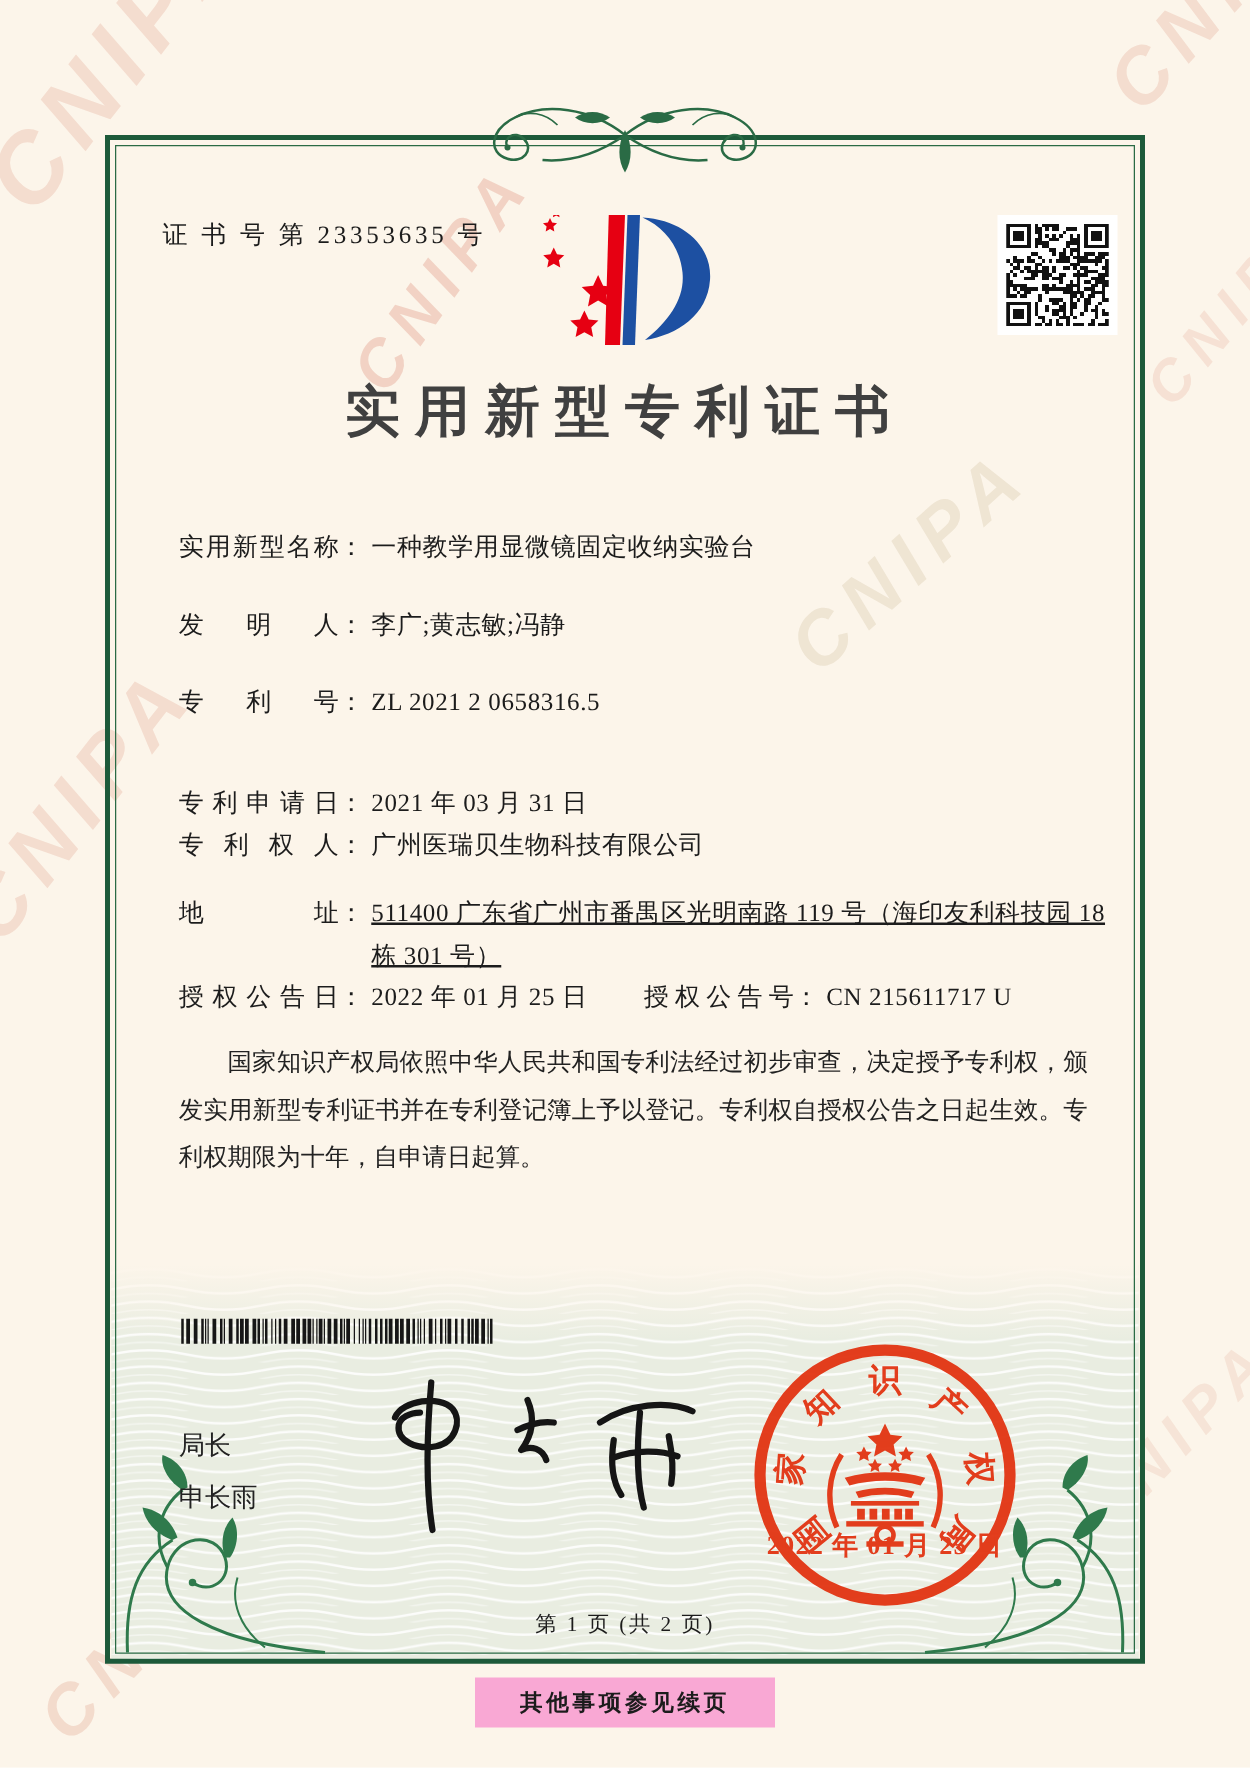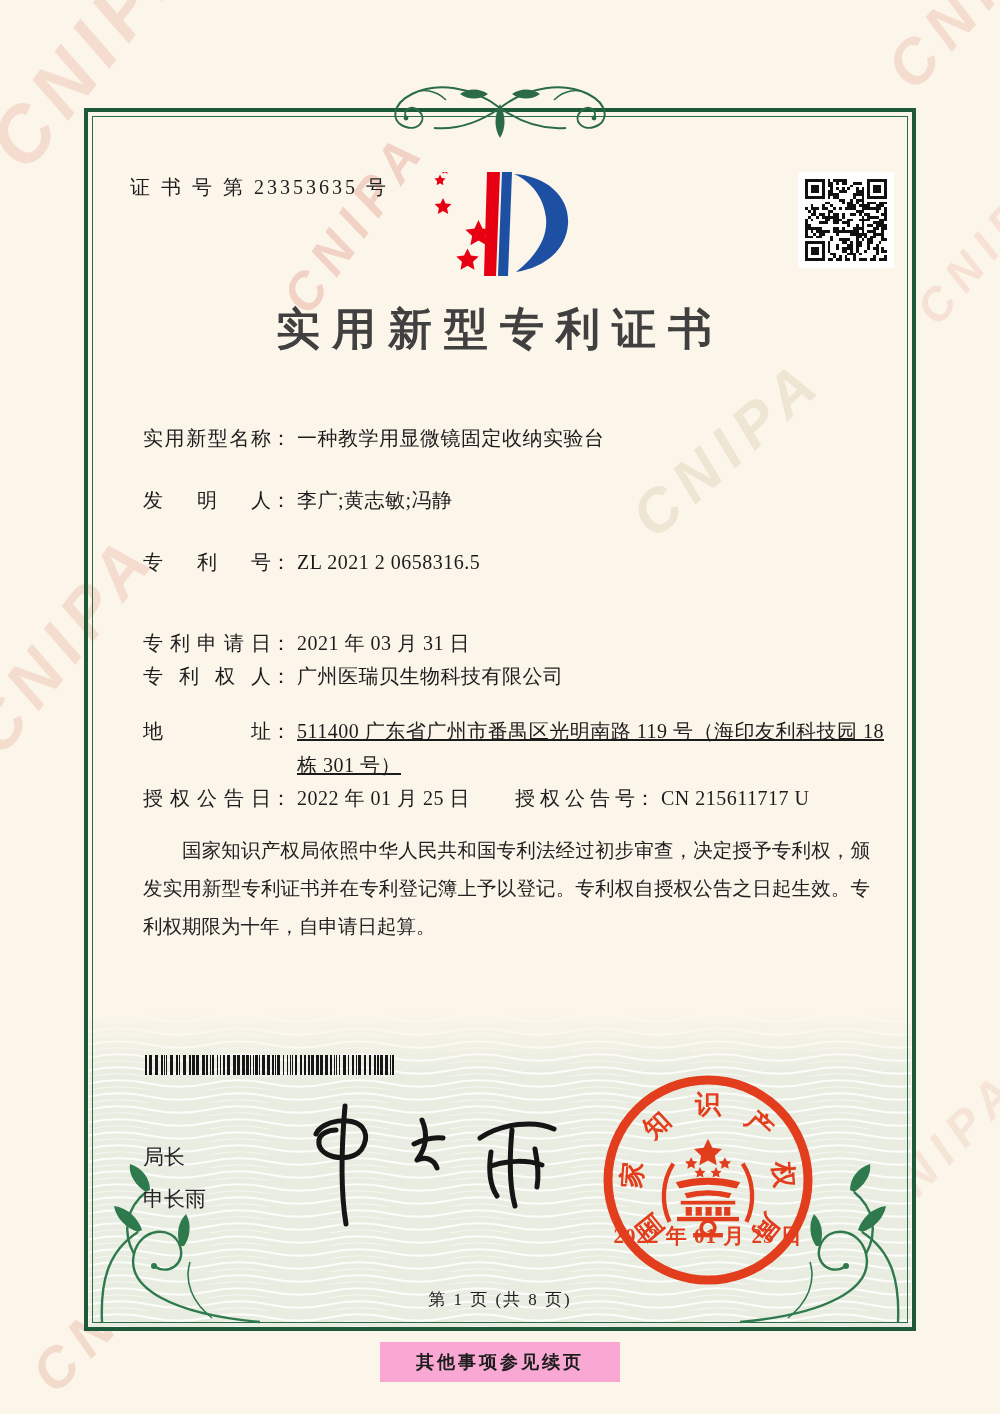--- a/index.html
+++ b/index.html
@@ -662,15 +662,15 @@
         <span class="seal-char" style="left: 31.1827px; top: 100.768px; transform: rotate(-86deg);">家</span>
         <span class="seal-char" style="left: 54.8501px; top: 51.1485px; transform: rotate(-43deg);">知</span>
         <span class="seal-char" style="left: 106px; top: 31px; transform: rotate(0deg);">识</span>
         <span class="seal-char" style="left: 157.15px; top: 51.1485px; transform: rotate(43deg);">产</span>
         <span class="seal-char" style="left: 180.817px; top: 100.768px; transform: rotate(86deg);">权</span>
         <span class="seal-char" style="left: 164.286px; top: 153.199px; transform: rotate(129deg);">局</span>
       </div>
     <div class="seal-date">2022 年 01 月 25 日</div>
   </div>
 
-  <div class="page-info">第 1 页 (共 8 页)</div>
+  <div class="page-info">第 1 页 (共 2 页)</div>
   <div class="cont-note">其他事项参见续页</div>
 </div>
 
 </body></html>

